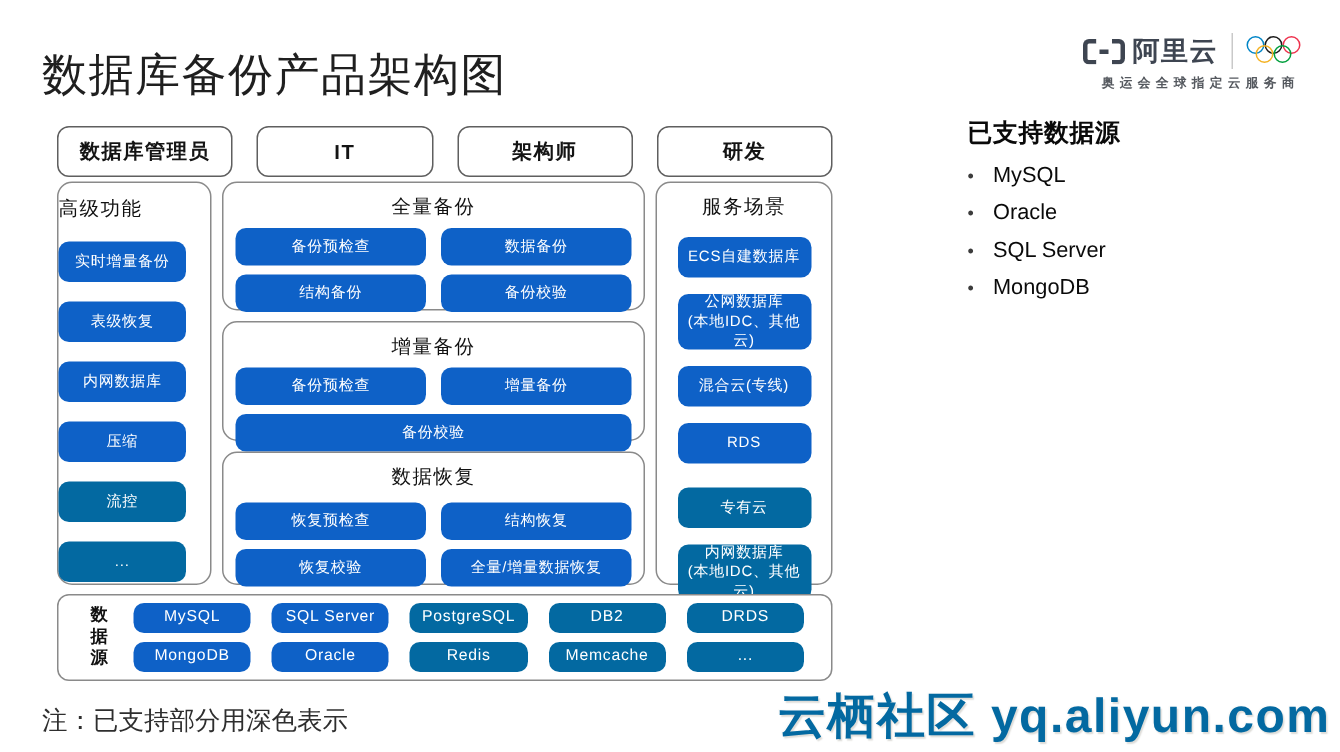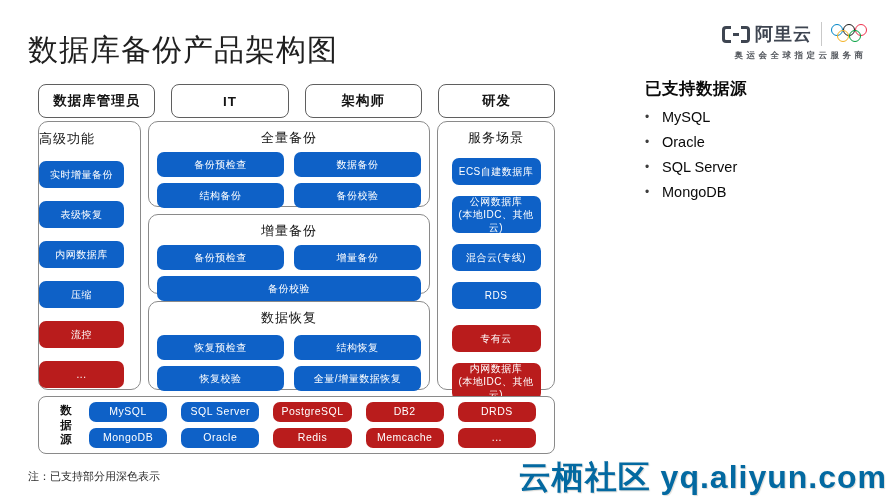--- a/index.html
+++ b/index.html
@@ -47,21 +47,21 @@
     text-align:center; font-size:13px; color:#111; font-weight:500;
     padding-top:7px; letter-spacing:1px;
   }
   .btn {
     color:#fff; border-radius:7px;
     display:flex; align-items:center; justify-content:center;
     font-size:10px; text-align:center; line-height:1.3;
     white-space:pre-line; letter-spacing:0.5px;
   }
   .dark  { background:#0e61c7; }
-  .light { background:#b91c1c; }
+  .light { background:#0369a1; }
 
   
   .roles { position:absolute; left:38px; top:84px; width:517px; display:flex; gap:16px; }
   .role-box {
     flex:1; height:34px; background:#fff;
     border:1.6px solid #5f5f5f; border-radius:8px;
     display:flex; align-items:center; justify-content:center;
     font-size:13.5px; color:#141414; font-weight:700; letter-spacing:1px;
   }
 
@@ -97,21 +97,21 @@
 
   
   .panel { position:absolute; left:645px; top:78px; width:235px; }
   .panel-title { font-size:16.5px; font-weight:bold; color:#0a0a0a; letter-spacing:0.5px; }
   .panel-list { list-style:none; margin-top:9px; }
   .panel-item { display:flex; align-items:center; margin-top:9px; }
   .bullet { width:17px; font-size:12px; color:#3c3c3c; }
   .panel-item-label { font-size:14.5px; color:#0a0a0a; }
 
   
-  .note { position:absolute; left:28px; top:469px; font-size:11px; color:#2e2e2e; }
+  .note { position:absolute; left:28px; top:469px; font-size:17px; color:#2e2e2e; }
   .watermark {
     position:absolute; right:6px; bottom:1px;
     font-size:32px; font-weight:600; color:#0369a1;
     text-shadow:1px 1px 1px #dddcd8, -1px -1px 0 #fbfbfa;
     letter-spacing:1px; white-space:nowrap;
   }
 </style>
 </head>
 <body>
 

